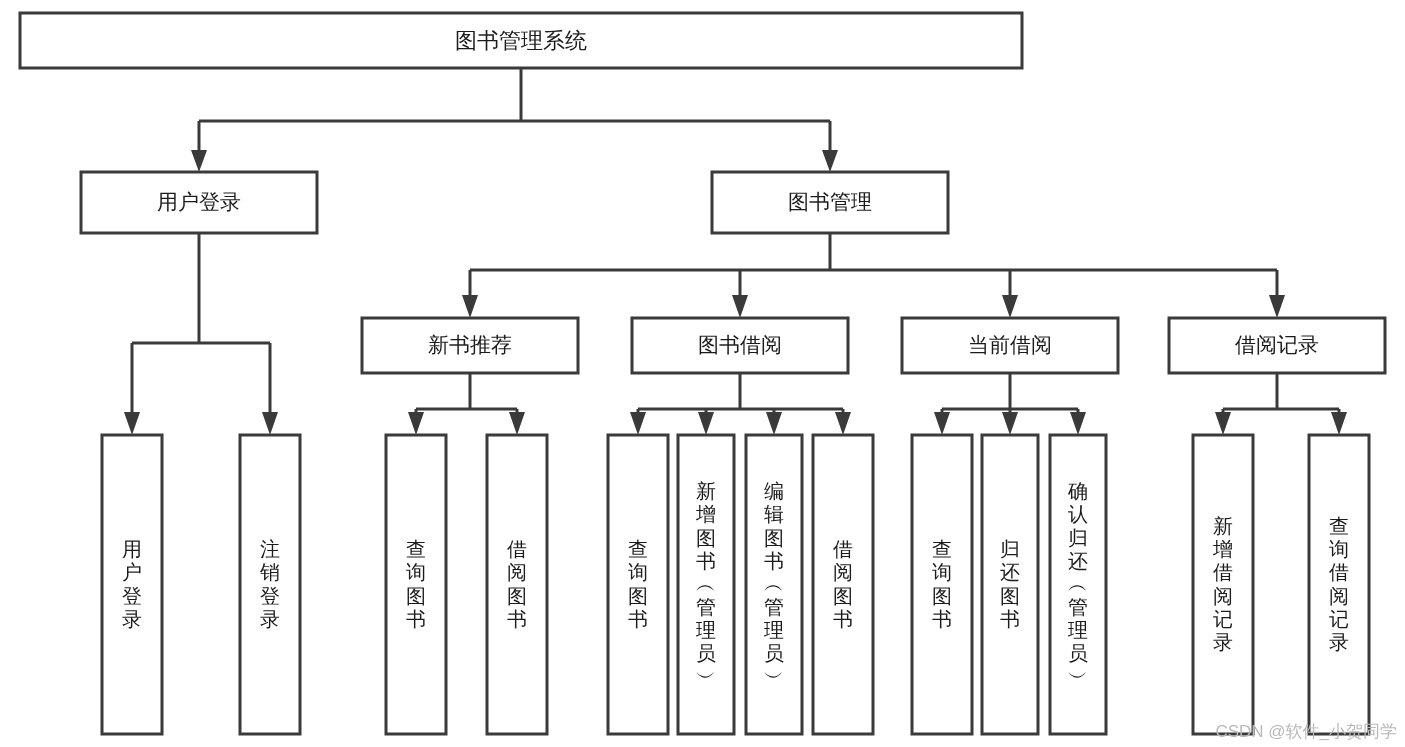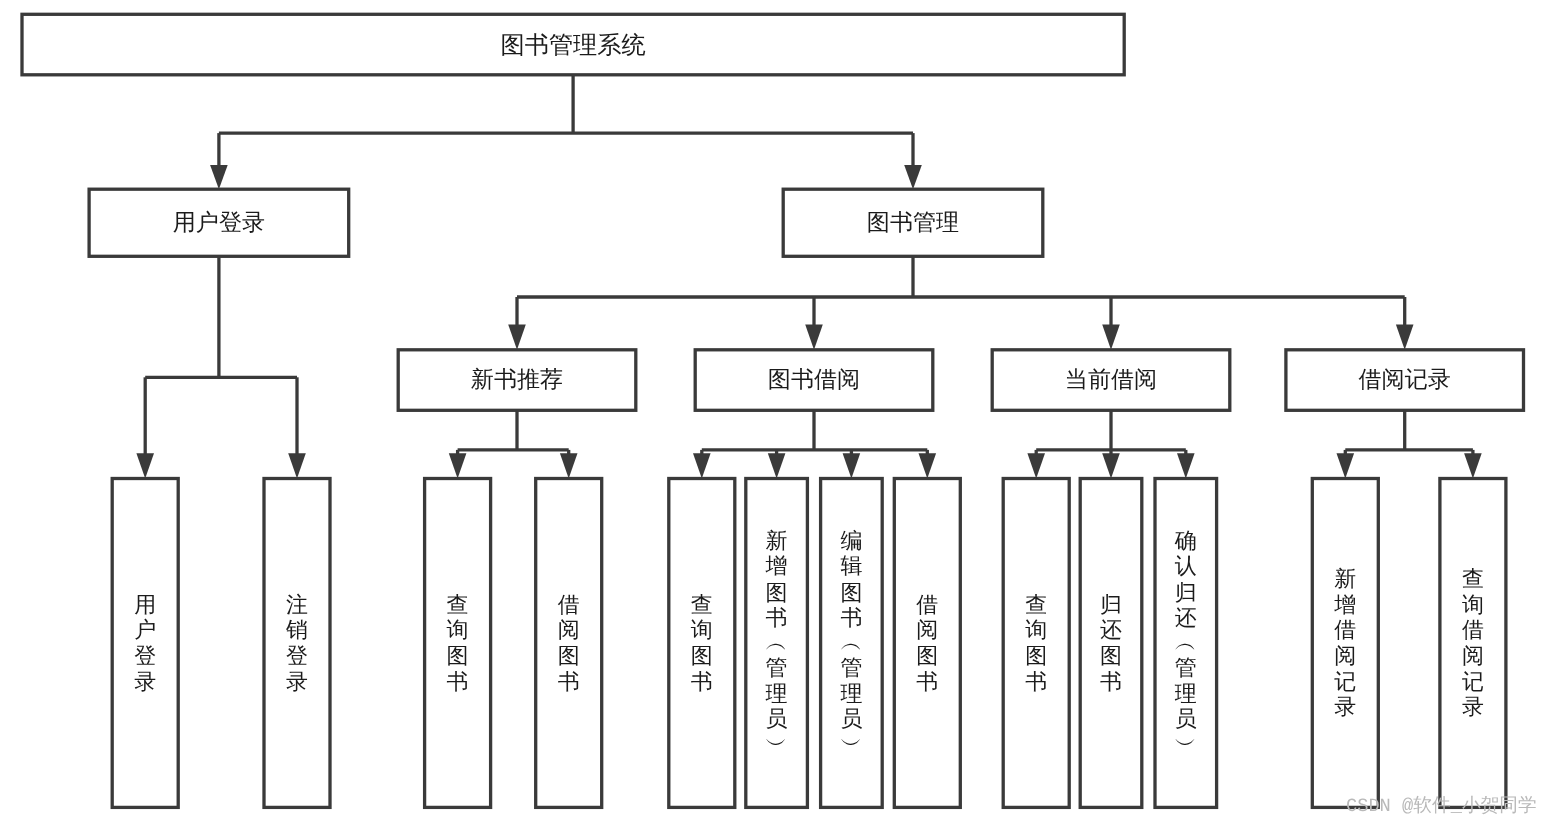--- a/index.html
+++ b/index.html
@@ -69,21 +69,21 @@
     box-sizing: border-box;
     white-space: pre;
   }
   .leaf-label span.ch {
     display: block;
   }
   .watermark {
     position: absolute;
     right: 8px;
     bottom: 4px;
-    font-family: Liberation Mono, monospace;
+    font-family: Liberation Sans, sans-serif;
     font-size: 17px;
     color: #b9b9b9;
     white-space: nowrap;
     user-select: none;
   }
 </style>
 </head>
 <body>
 
 <div id="diagram-root">

